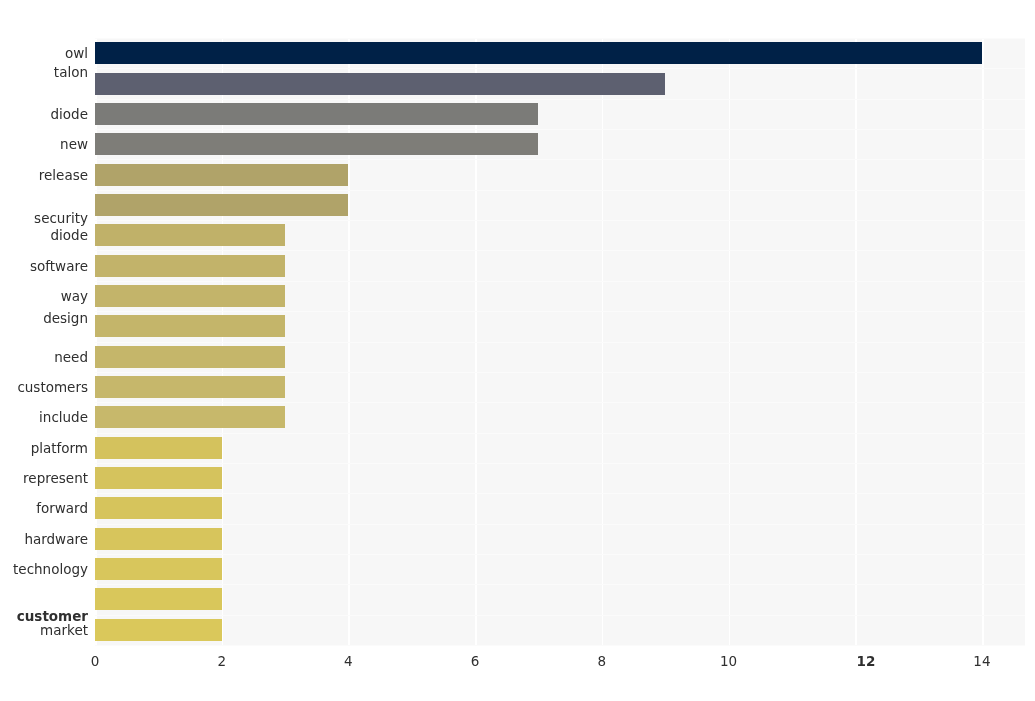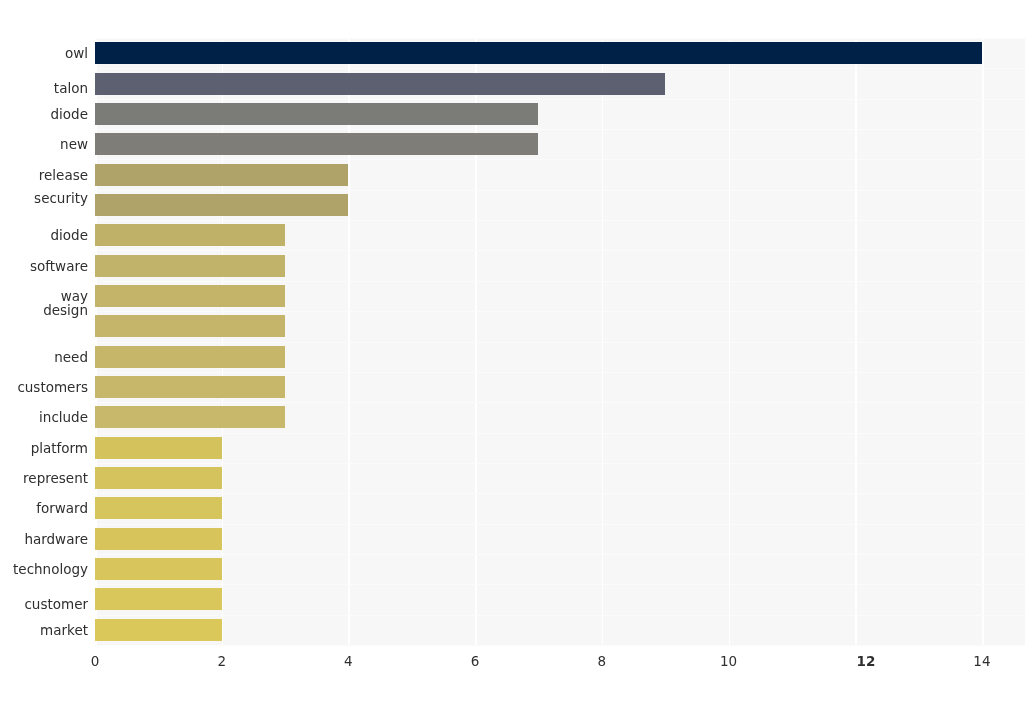--- a/index.html
+++ b/index.html
@@ -176,38 +176,38 @@
         <div class="bar" title="forward: 2" style="width: 126.703px; top: 459.425px; background: rgb(214, 196, 92);"></div>
         <div class="bar" title="hardware: 2" style="width: 126.703px; top: 489.775px; background: rgb(215, 197, 92);"></div>
         <div class="bar" title="technology: 2" style="width: 126.703px; top: 520.125px; background: rgb(216, 198, 92);"></div>
         <div class="bar" title="customer: 2" style="width: 126.703px; top: 550.475px; background: rgb(217, 199, 91);"></div>
         <div class="bar" title="market: 2" style="width: 126.703px; top: 580.825px; background: rgb(218, 200, 91);"></div>
       </div>
   </div>
 
   <div id="y-axis">
       <div class="ytick" style="top: 8.175px;">owl</div>
-      <div class="ytick" style="top: 43px;">talon</div>
+      <div class="ytick" style="top: 27px;">talon</div>
       <div class="ytick" style="top: 68.875px;">diode</div>
       <div class="ytick" style="top: 99.225px;">new</div>
       <div class="ytick" style="top: 129.575px; margin-left: 32px;">release</div>
-      <div class="ytick" style="top: 153px; margin-left: 32px;">security</div>
+      <div class="ytick" style="top: 173px; margin-left: 32px;">security</div>
       <div class="ytick" style="top: 190.275px;">diode</div>
       <div class="ytick" style="top: 220.625px;">software</div>
       <div class="ytick" style="top: 250.975px;">way</div>
-      <div class="ytick" style="top: 265px;">design</div>
+      <div class="ytick" style="top: 273px;">design</div>
       <div class="ytick" style="top: 311.675px;">need</div>
       <div class="ytick" style="top: 342.025px;">customers</div>
       <div class="ytick" style="top: 372.375px;">include</div>
       <div class="ytick" style="top: 402.725px;">platform</div>
       <div class="ytick" style="top: 433.075px;">represent</div>
       <div class="ytick" style="top: 463.425px; margin-left: 20px;">forward</div>
       <div class="ytick" style="top: 493.775px;">hardware</div>
       <div class="ytick" style="top: 524.125px;">technology</div>
-      <div class="ytick" style="top: 559px;">customer</div>
+      <div class="ytick" style="top: 571px; font-weight: bold;">customer</div>
       <div class="ytick" style="top: 584.825px;">market</div>
     </div>
 
   <div id="x-axis">
       <div class="xtick" style="left: 0px;">0</div>
       <div class="xtick" style="left: 126.703px;">2</div>
       <div class="xtick" style="left: 253.406px;">4</div>
       <div class="xtick" style="left: 380.109px;">6</div>
       <div class="xtick" style="left: 506.812px;">8</div>
       <div class="xtick" style="left: 633.515px;">10</div>

